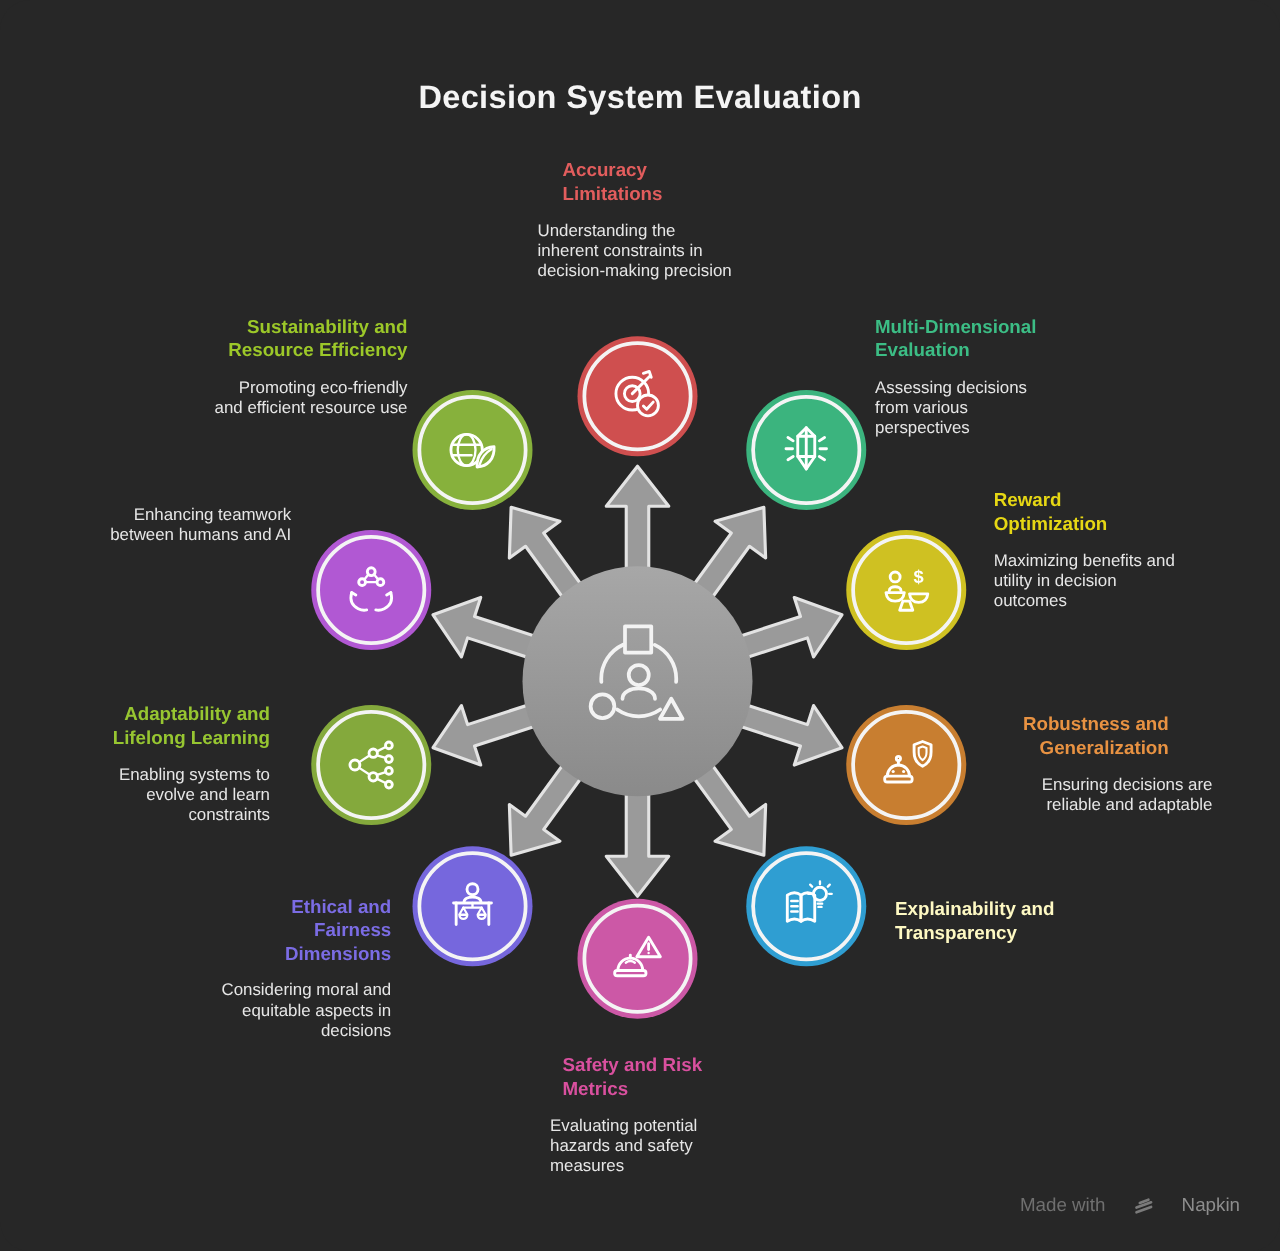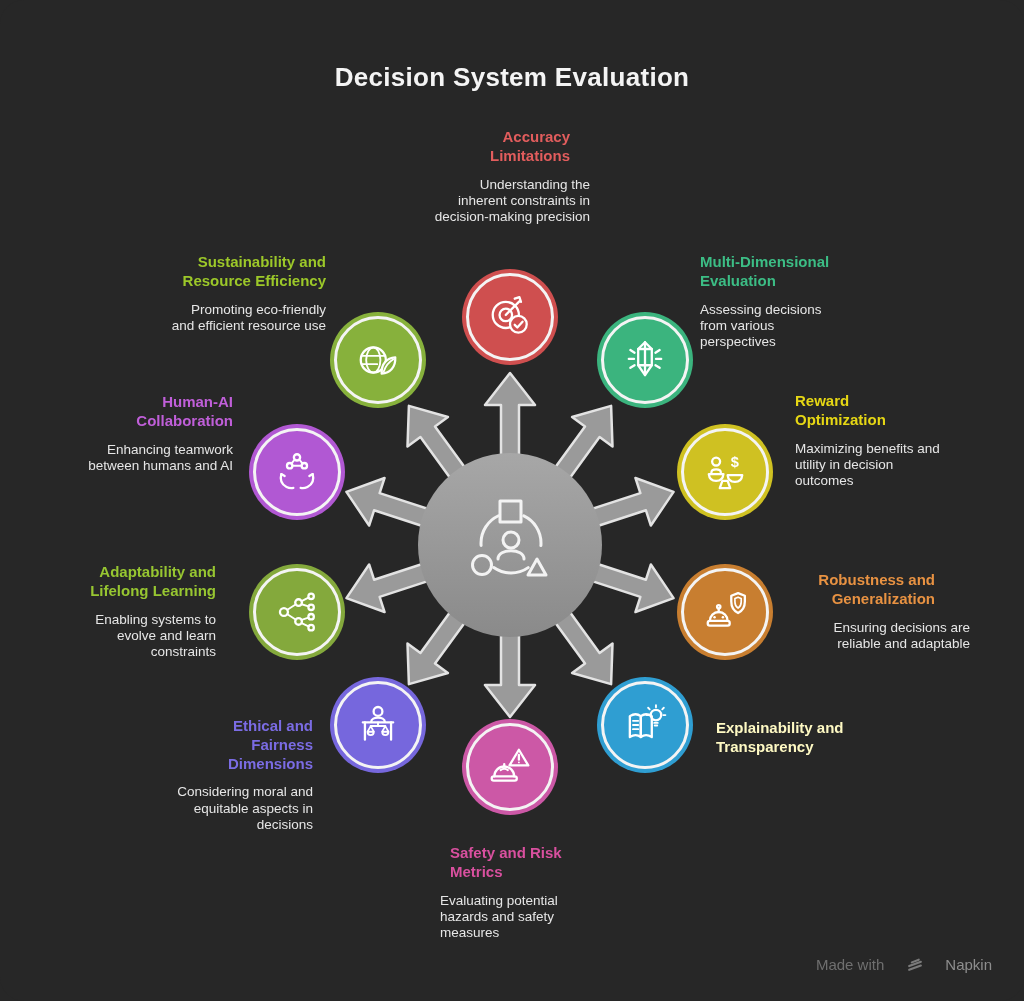--- a/index.html
+++ b/index.html
@@ -21,21 +21,21 @@
   .node svg{display:block;}
   .label{position:absolute;}
   .item-title{font-size:15px;font-weight:700;line-height:1.25;}
   .item-desc{font-size:13.5px;line-height:1.22;color:#e6e6e6;margin-top:11px;}
   
   .n0{left:466px;top:273px}.n1{left:601px;top:316px}.n2{left:681px;top:428px}
   .n3{left:681px;top:568px}.n4{left:601px;top:681px}.n5{left:466px;top:723px}
   .n6{left:334px;top:681px}.n7{left:253px;top:568px}.n8{left:253px;top:428px}
   .n9{left:334px;top:316px}
   
-  .l0{left:425px;top:128px;width:170px;text-align:right}
+  .l0{left:425px;top:128px;width:170px;text-align:left}
   .l0 .item-title{max-width:120px;margin:0 auto}
   .l0 .item-desc{max-width:160px;margin:11px auto 0}
   .l1{left:700px;top:253px;width:170px;text-align:left}
   .l1 .item-desc{max-width:135px}
   .l2{left:795px;top:392px;width:150px;text-align:left}
   .l2 .item-title{max-width:105px}
   .l3{left:810px;top:571px;width:160px;text-align:right}
   .l3 .item-title{max-width:125px}
   .l4{left:716px;top:719px;width:170px;text-align:left}
   .l4 .item-title{max-width:140px}
@@ -238,21 +238,20 @@
   </div>
   <div class="label l6">
     <div class="item-title" style="color: rgb(123, 108, 228);">Ethical and Fairness Dimensions</div>
     <div class="item-desc">Considering moral and equitable aspects in decisions</div>
   </div>
   <div class="label l7">
     <div class="item-title" style="color: rgb(151, 198, 49);">Adaptability and Lifelong Learning</div>
     <div class="item-desc">Enabling systems to evolve and learn constraints</div>
   </div>
   <div class="label l8">
-    <div class="item-title" style="color: rgb(192, 95, 217);">Human-AI Collaboration</div>
     <div class="item-desc">Enhancing teamwork between humans and AI</div>
   </div>
   <div class="label l9">
     <div class="item-title" style="color: rgb(156, 200, 41);">Sustainability and Resource Efficiency</div>
     <div class="item-desc">Promoting eco-friendly and efficient resource use</div>
   </div>
 
   <div class="watermark">
     <span>Made with</span>
     <svg width="17" height="15" viewBox="0 0 16 14" fill="none" stroke="#7a7a7a" stroke-width="2" stroke-linecap="round">

